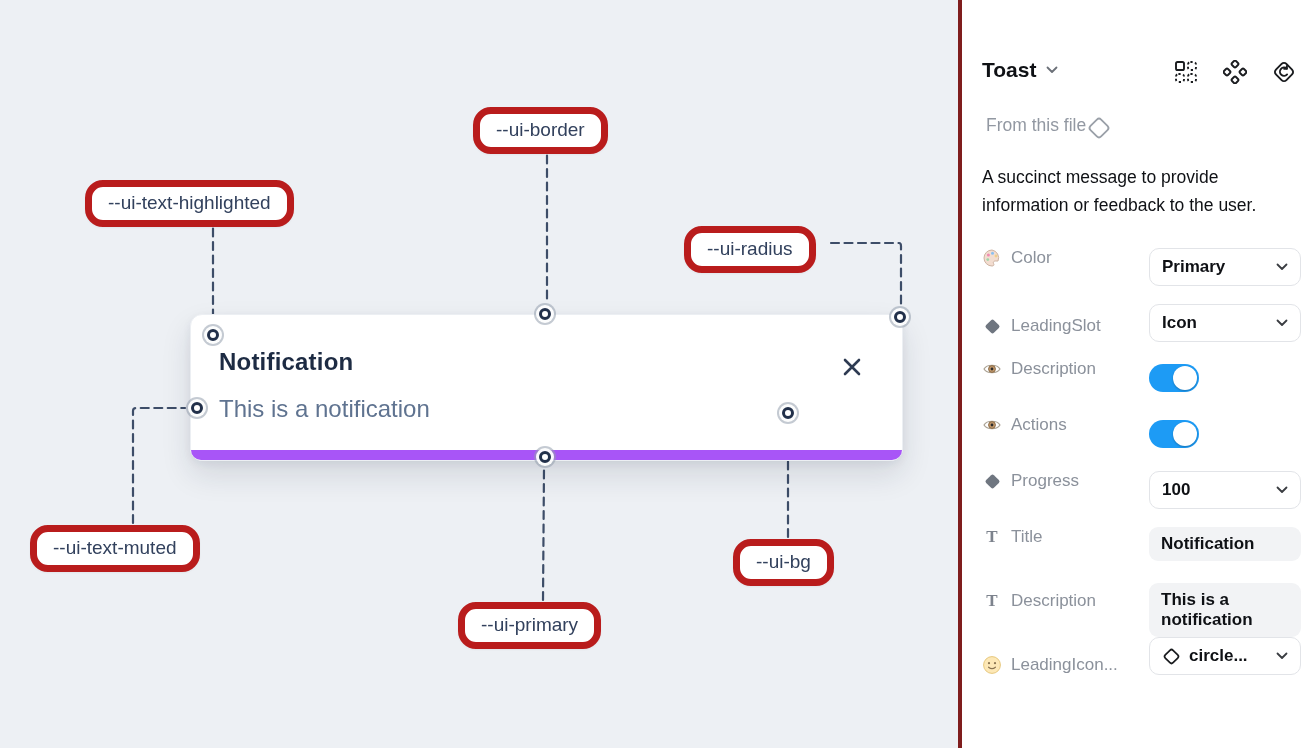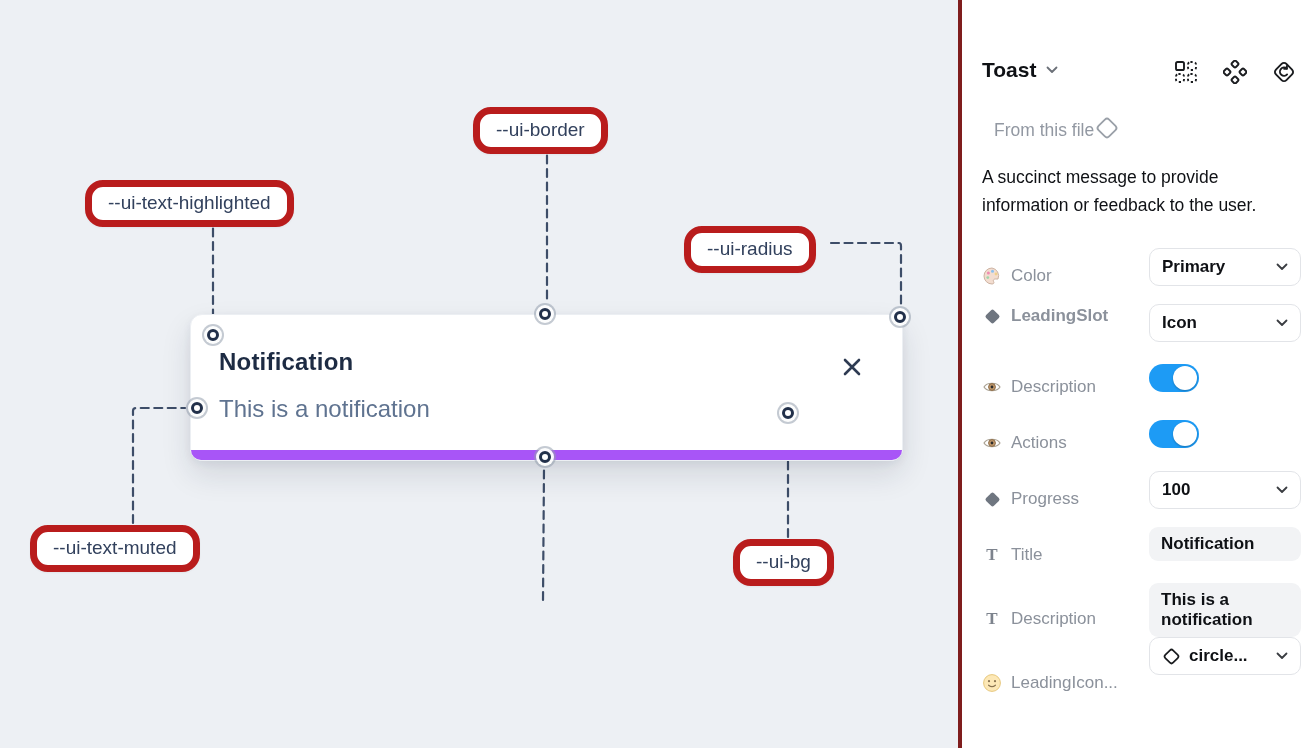--- a/index.html
+++ b/index.html
@@ -34,26 +34,26 @@
   }
 
   
   .panel { position:relative; width:354px; height:748px; background:#fff; border-left:4px solid #7f1d1d; flex:0 0 auto; }
 
   .panel-header { position:absolute; left:20px; top:58px; display:flex; align-items:center; gap:10px; }
   .panel-title { font-size:21px; font-weight:700; color:#0f1115; }
   .header-icons { position:absolute; right:16px; top:60px; display:flex; align-items:center; gap:25px; }
   .hicon { width:24px; height:24px; cursor:pointer; }
 
-  .from-file { position:absolute; left:32px; top:115px; display:flex; align-items:flex-end; }
+  .from-file { position:absolute; left:24px; top:115px; display:flex; align-items:flex-start; }
   .from-file-text { font-size:17.5px; color:#9298a2; }
 
   .panel-desc { position:absolute; left:20px; top:163px; width:308px; font-size:17.5px; line-height:28px; color:#0f1115; }
 
-  .prop-label { position:absolute; left:20px; display:flex; align-items:flex-end; gap:9px; height:38px; }
+  .prop-label { position:absolute; left:20px; display:flex; align-items:flex-start; gap:9px; height:38px; }
   .prop-label span.lbl { font-size:17px; color:#8b919b; }
   .prop-icon { width:20px; height:20px; display:flex; align-items:center; justify-content:center; flex:0 0 auto; }
   .t-glyph { font-family:"Liberation Serif", serif; font-weight:700; font-size:17px; color:#7d838d; }
   .diamond-fill { width:11px; height:11px; background:#6f7680; transform:rotate(45deg); border-radius:2px; }
 
   .control { position:absolute; left:187px; width:152px; }
   .dropdown {
     height:38px; background:#fff; border:1px solid #e2e4e8; border-radius:10px;
     display:flex; align-items:center; justify-content:space-between; padding:0 12px;
     font-size:17px; font-weight:600; color:#0f1115; cursor:pointer;
@@ -90,20 +90,21 @@
         <path d="M5 5 L19 19 M19 5 L5 19" stroke="#2e3b52" stroke-width="2.6" stroke-linecap="round"></path>
       </svg>
     </div>
     <div class="toast-progress"></div>
   </div>
 
   <div class="pill" style="left:473px; top:107px;">--ui-border</div>
   <div class="pill" style="left:85px;  top:180px;">--ui-text-highlighted</div>
   <div class="pill" style="left:684px; top:226px;">--ui-radius</div>
   <div class="pill" style="left:30px;  top:525px;">--ui-text-muted</div>
+  <div class="pill" style="left:458px; top:602px;">--ui-primary</div>
   <div class="pill" style="left:733px; top:539px;">--ui-bg</div>
 
   <div class="node" style="left:213px; top:335px;"></div>
   <div class="node" style="left:545px; top:314px;"></div>
   <div class="node" style="left:900px; top:317px;"></div>
   <div class="node" style="left:197px; top:408px;"></div>
   <div class="node" style="left:788px; top:413px;"></div>
   <div class="node" style="left:545px; top:457px;"></div>
 </div>
 
@@ -163,21 +164,21 @@
     </span>
     <span class="lbl">Color</span>
   </div>
   <div class="control dropdown" style="top:248px;text-align:center;">
     <span class="dd-left">Primary</span>
     <svg width="12" height="8" viewBox="0 0 12 8">
         <path d="M1.5 1.5 L6 6 L10.5 1.5" fill="none" stroke="#3a3d42" stroke-width="1.8" stroke-linecap="round" stroke-linejoin="round"></path>
       </svg>
   </div>
 
-  <div class="prop-label" style="top:288px;font-weight:bold;">
+  <div class="prop-label" style="top:316px;">
     <span class="prop-icon">
         <span class="diamond-fill"></span>
       </span>
     <span class="lbl">LeadingSlot</span>
   </div>
   <div class="control dropdown" style="top:304px;">
     <span class="dd-left">Icon</span>
     <svg width="12" height="8" viewBox="0 0 12 8">
         <path d="M1.5 1.5 L6 6 L10.5 1.5" fill="none" stroke="#3a3d42" stroke-width="1.8" stroke-linecap="round" stroke-linejoin="round"></path>
       </svg>

